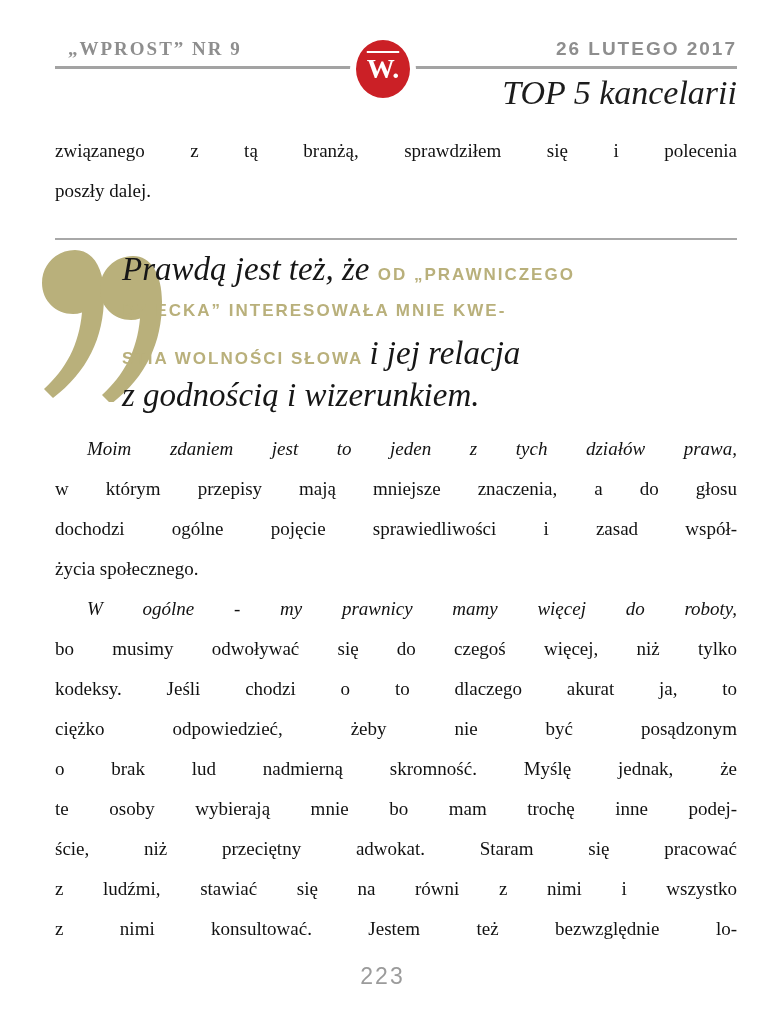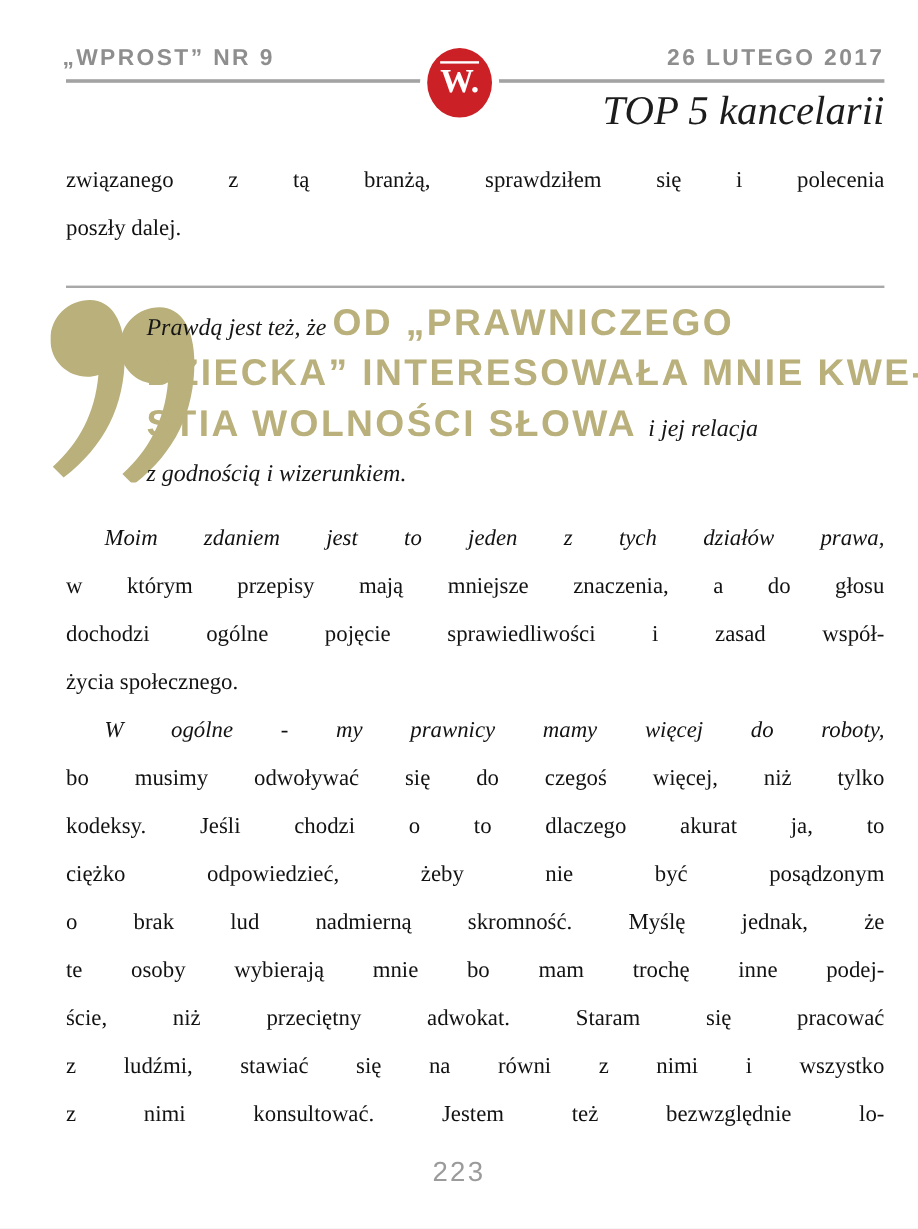--- a/index.html
+++ b/index.html
@@ -12,21 +12,21 @@
     overflow:hidden;
     margin:0 auto;
   }
   
   .hdr-text{
     position:absolute;top:38px;
     font-family:"Liberation Sans", sans-serif;
     font-weight:bold;font-size:19px;letter-spacing:2px;
     color:#8e8e8e;white-space:nowrap;
   }
-  .hdr-left{left:52px;}
+  .hdr-left{left:68px;font-family:Liberation Serif, serif;}
   .hdr-right{right:28px;text-align:right;}
   .hdr-rule{
     position:absolute;top:66px;left:55px;width:682px;height:3px;
     background:#a3a3a3;
   }
   .logo{
     position:absolute;left:350px;top:34px;
     width:54px;height:58px;border-radius:50%;
     border:6px solid #ffffff;box-sizing:content-box;
     display:flex;align-items:center;justify-content:center;
@@ -61,25 +61,25 @@
   
   .quote-mark{
     position:absolute;left:42px;top:250px;z-index:0;
   }
   .quote-text{
     position:absolute;left:122px;top:248px;width:615px;z-index:1;
   }
   .qline{line-height:42px;height:42px;white-space:nowrap;}
   .q-italic{
     font-family:"Liberation Serif", serif;font-style:italic;
-    font-size:20px;color:#161616;
+    font-size:33px;color:#161616;
   }
   .q-accent{
     font-family:"Liberation Sans", sans-serif;font-weight:bold;
-    font-size:31px;letter-spacing:2px;
+    font-size:17px;letter-spacing:2px;
   }
   
   .pagenum{
     position:absolute;top:963px;left:0;width:100%;
     text-align:center;
     font-family:"Liberation Sans", sans-serif;
     font-size:23px;letter-spacing:2px;color:#9b9b9b;
   }
 </style>
 </head>

